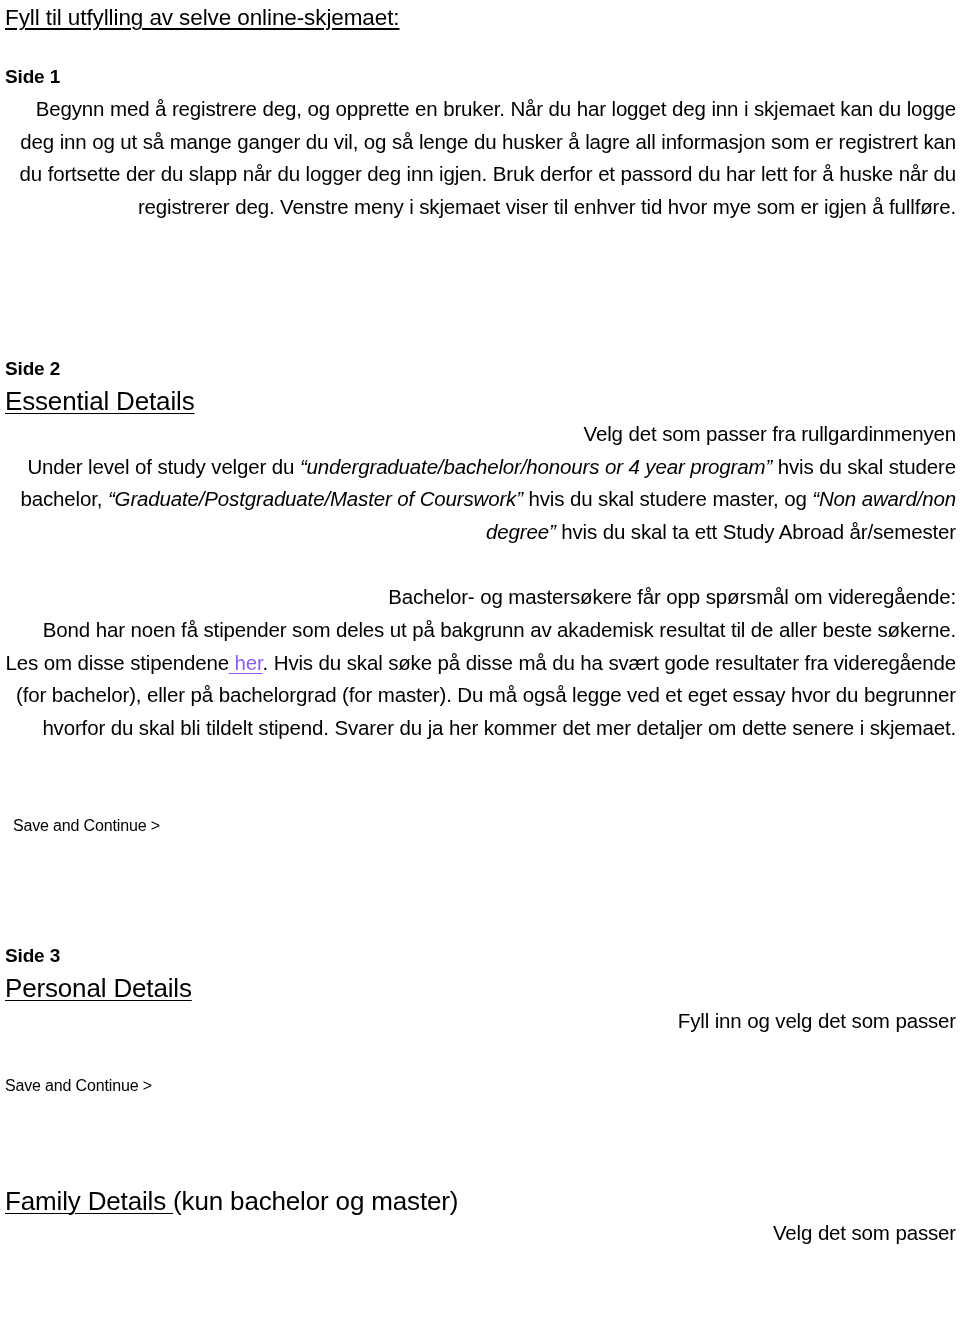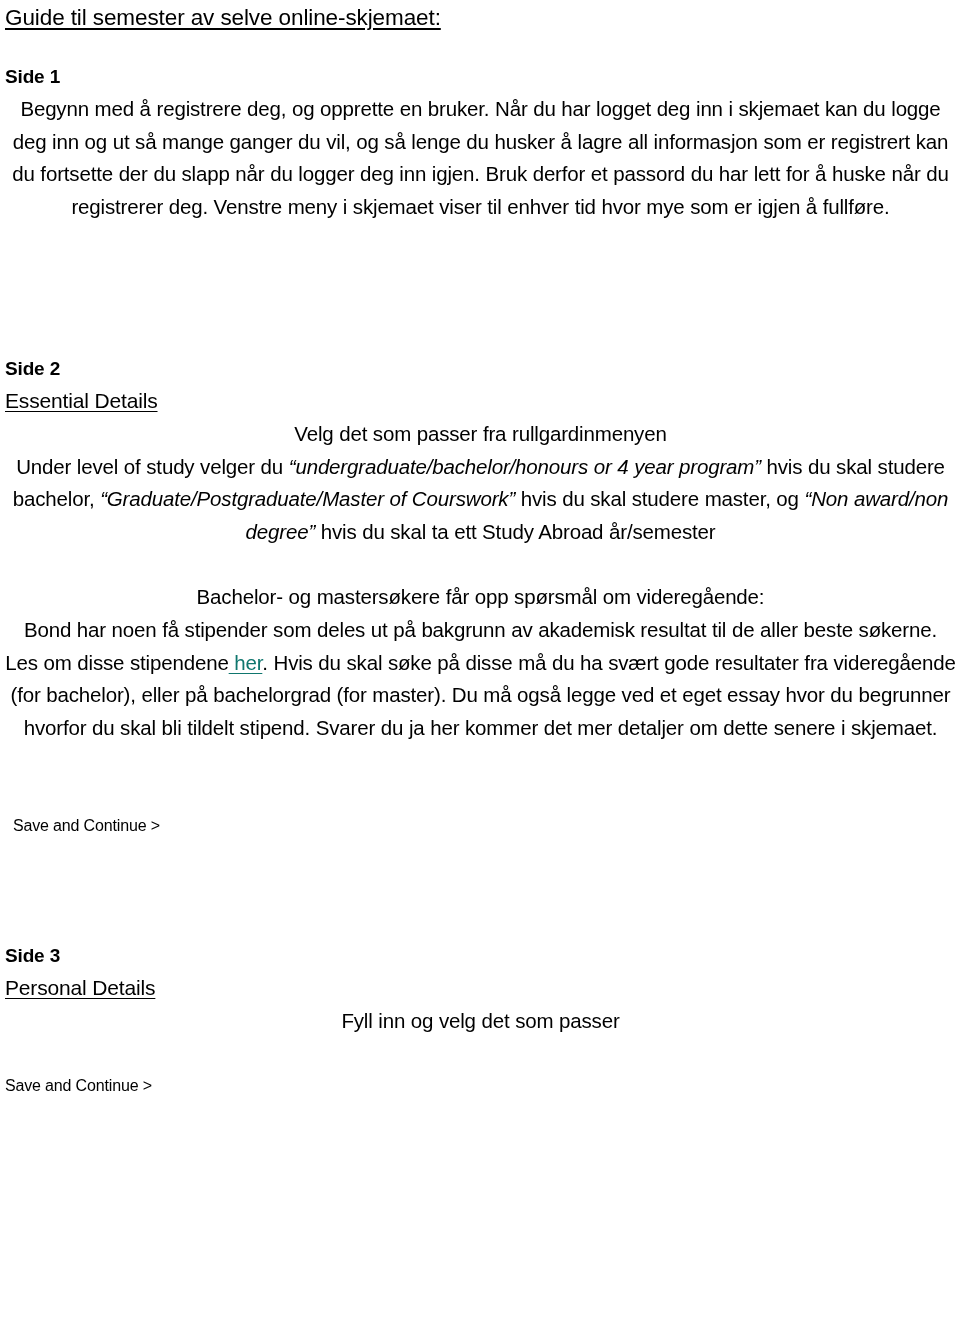--- a/index.html
+++ b/index.html
@@ -49,40 +49,40 @@
     margin: 0;
     letter-spacing: -0.15px;
   }
 
   .para {
     font-size: 20.5px;
     line-height: 32.6px;
     font-weight: 400;
     margin: 0;
     letter-spacing: -0.16px;
-    text-align: center;
+    text-align: right;
     word-spacing: 0.1px;
   }
 
   .sub-underline {
-    font-size: 21px;
+    font-size: 26px;
     line-height: 32.6px;
     margin: 0;
     letter-spacing: -0.16px;
   }
   .sub-underline .u {
     text-decoration: underline;
     text-underline-offset: 2.5px;
     text-decoration-thickness: 1.4px;
   }
 
   .italic { font-style: italic; }
 
   .link {
-    color: #0f766e;
+    color: #8b5cf6;
     text-decoration: underline;
     text-underline-offset: 2.5px;
     text-decoration-thickness: 1.4px;
     cursor: pointer;
   }
 
   .savecont {
     font-size: 16px;
     line-height: 32.6px;
     margin: 0;
@@ -93,21 +93,21 @@
   .gap-md  { height: 33px; }
   .gap-lg  { height: 66px; }
   .gap-xl  { height: 82px; }
   .gap-xxl { height: 96px; }
 </style>
 </head>
 <body>
 
 <div class="page">
 
-  <p class="doc-title"><span class="u">Guide til semester av selve online-skjemaet:</span></p>
+  <p class="doc-title"><span class="u">Fyll til utfylling av selve online-skjemaet:</span></p>
 
   <div class="spacer-title"></div>
 
   <p class="heading">Side 1</p>
 
   <p class="para">Begynn med å registrere deg, og opprette en bruker. Når du har logget deg inn i skjemaet kan du logge deg inn og ut så mange ganger du vil, og så lenge du husker å lagre all informasjon som er registrert kan du fortsette der du slapp når du logger deg inn igjen. Bruk derfor et passord du har lett for å huske når du registrerer deg. Venstre meny i skjemaet viser til enhver tid hvor mye som er igjen å fullføre.</p>
 
   <div class="gap-md"></div>
 
 
@@ -139,17 +139,19 @@
 
   <p class="para">Fyll inn og velg det som passer</p>
 
   <div class="gap-md"></div>
 
   <p class="savecont">Save and Continue &gt;</p>
 
   <div class="gap-xl"></div>
 
 
+  <p class="sub-underline"><span class="u">Family Details </span><span>(kun bachelor og master)</span></p>
 
+  <p class="para">Velg det som passer</p>
 
   <div class="gap-md"></div>
 
 </div>
 
 </body></html>

